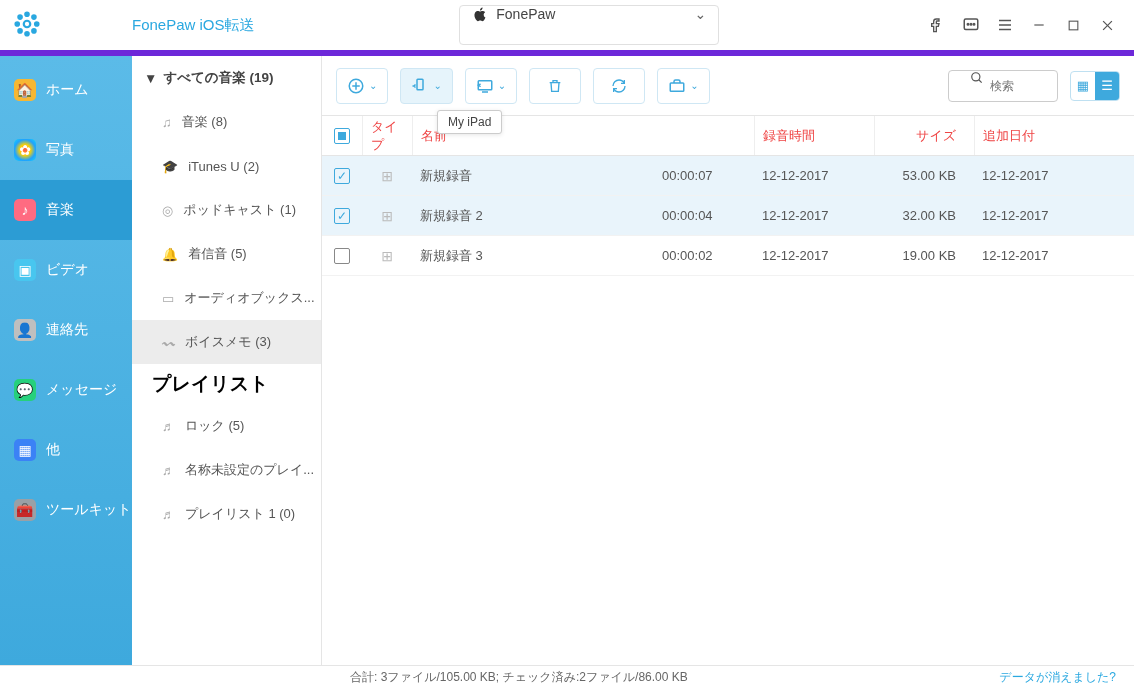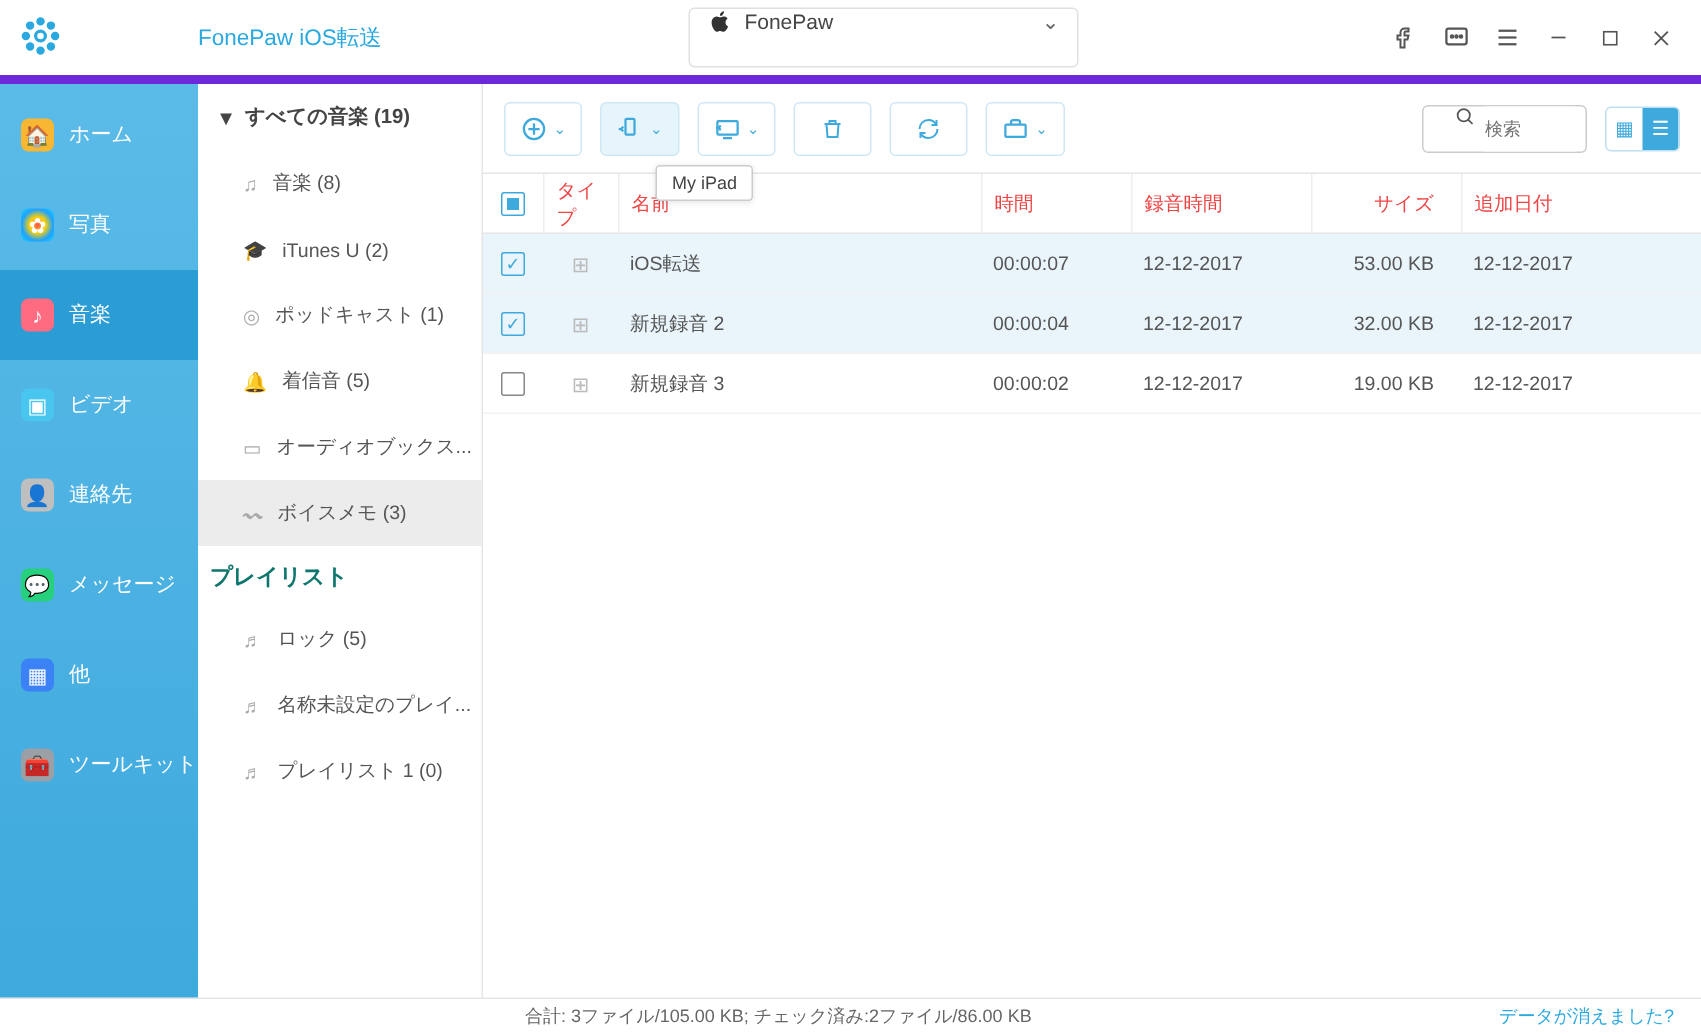--- a/index.html
+++ b/index.html
@@ -29,21 +29,21 @@
 .side-item[data-name="sidebar-item-contacts"] .side-ic { background:#bfbfbf; }
 .side-item[data-name="sidebar-item-messages"] .side-ic { background:#26d07c; }
 .side-item[data-name="sidebar-item-other"] .side-ic { background:#3b82f6; }
 .side-item[data-name="sidebar-item-toolkit"] .side-ic { background:#9aa0a6; }
 
 
 .subpanel { width:190px; border-right:1px solid #e5e5e5; overflow:hidden; }
 .sub-header { height:44px; display:flex; align-items:center; gap:6px; padding-left:12px; font-weight:600; color:#444; font-size:13.5px; }
 .sub-item { height:44px; display:flex; align-items:center; gap:10px; padding-left:30px; color:#555; font-size:13px; cursor:pointer; overflow:hidden; text-overflow:ellipsis; white-space:nowrap; }
 .sub-item.selected { background:#ececec; }
-.sub-sec { height:40px; display:flex; align-items:center; padding-left:8px; font-weight:600; color:#0f766e; font-size:15px; }
+.sub-sec { height:40px; display:flex; align-items:center; padding-left:20px; font-weight:600; color:#000000; font-size:19px; }
 
 
 .main { flex:1; display:flex; flex-direction:column; }
 .toolbar { height:60px; display:flex; align-items:center; gap:12px; padding:0 14px; border-bottom:1px solid #e5e5e5; position:relative; }
 .tbtn { height:36px; min-width:52px; border:1px solid #cfe7f4; border-radius:4px; display:flex; align-items:center; justify-content:center; gap:4px; color:#3ea9dd; cursor:pointer; padding:0 10px; }
 .tbtn.active { background:#e6f4fb; }
 .tbtn .mini-chev { font-size:10px; color:#3ea9dd; }
 .spacer { flex:1; }
 .search { width:110px; height:32px; border:1px solid #ccc; border-radius:4px; display:flex; gap:6px; padding:0 21px; color:#888; }
 .search input { border:none; outline:none; width:60px; font-size:12px; }
@@ -290,35 +290,34 @@
       </div>
       <div class="tooltip" data-name="tooltip">My iPad</div>
     </div>
 
     <div class="thead" data-name="table-header">
       <div class="col-chk">
           <span class="chk indet" data-name="select-all-checkbox"></span>
         </div>
       <div class="col-type" data-name="col-type">タイプ</div>
       <div class="col-name" data-name="col-name">名前</div>
-      <div class="col-dur" data-name="col-duration">時間</div>
       <div class="col-rec" data-name="col-recorded">録音時間</div>
       <div class="col-size" data-name="col-size">サイズ</div>
       <div class="col-date" data-name="col-added">追加日付</div>
     </div>
 
     <div class="tbody" id="tbody" data-name="table-body">
         <div class="trow sel" data-name="table-row">
           <div class="col-chk">
             <span class="chk on" data-name="row-checkbox"></span>
           </div>
           <div class="col-type">
             <span class="type-ic" data-name="filetype-icon">⊞</span>
           </div>
-          <div class="col-name" data-name="cell-name">iOS転送</div>
+          <div class="col-name" data-name="cell-name">新規録音</div>
           <div class="col-dur" data-name="cell-duration">00:00:07</div>
           <div class="col-rec" data-name="cell-recorded">12-12-2017</div>
           <div class="col-size" data-name="cell-size">53.00 KB</div>
           <div class="col-date" data-name="cell-date">12-12-2017</div>
         </div>
         <div class="trow sel" data-name="table-row">
           <div class="col-chk">
             <span class="chk on" data-name="row-checkbox"></span>
           </div>
           <div class="col-type">

